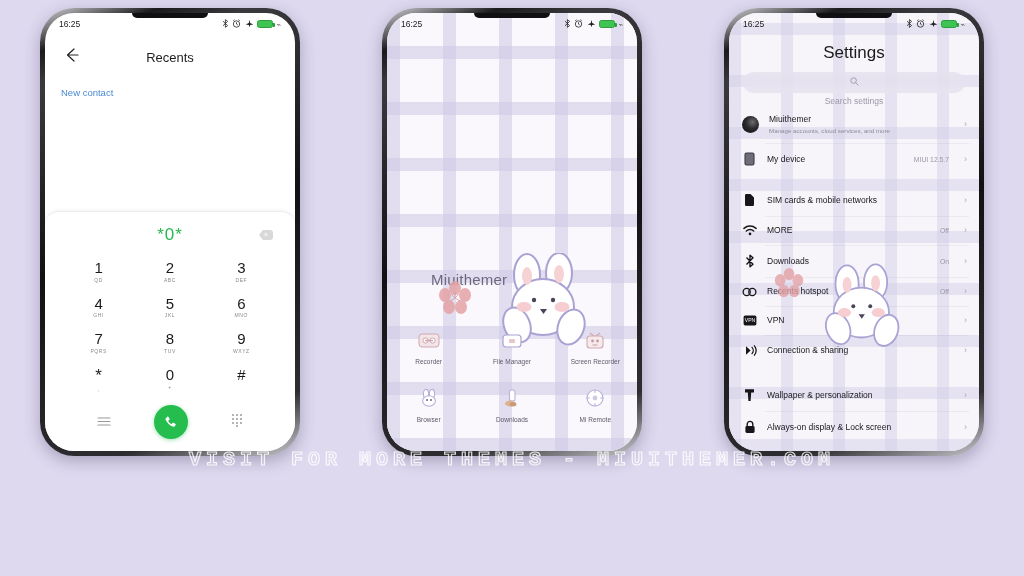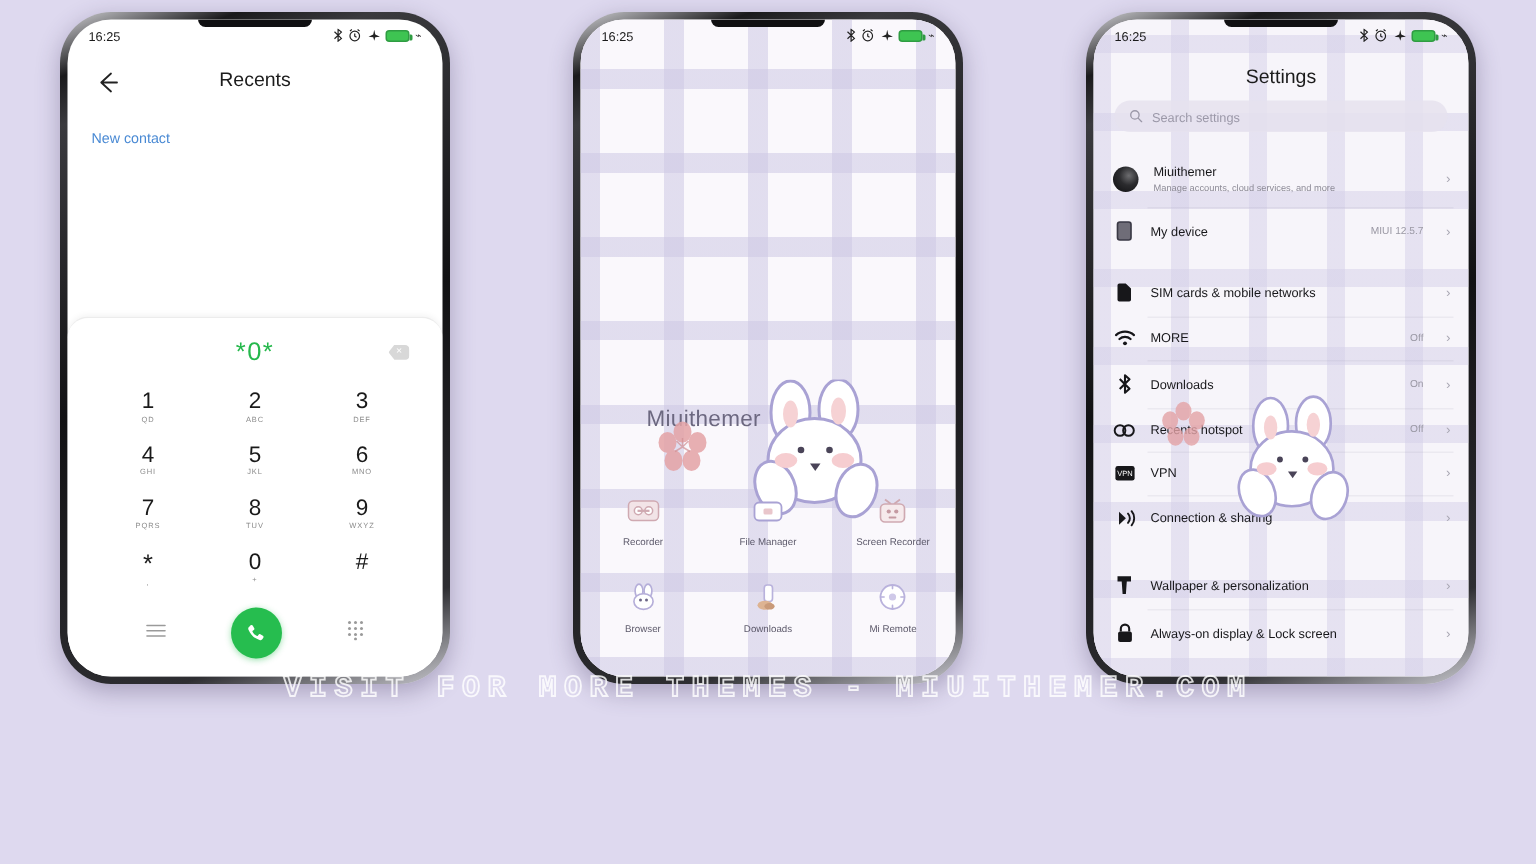--- a/index.html
+++ b/index.html
@@ -58,21 +58,21 @@
   }
   .notch {
     position:absolute; top:0; left:50%; transform:translateX(-50%);
     width:76px; height:5px; background:#101012;
     border-radius:0 0 6px 6px; z-index:40;
   }
 
   
   .p1 .screen { background:#ffffff; display:flex; flex-direction:column; }
   .recents-head {
-    display:flex; align-items:flex-start; padding:10px 16px 4px 16px; position:relative;
+    display:flex; align-items:flex-end; padding:10px 16px 4px 16px; position:relative;
   }
   .back-arrow { width:20px; height:20px; color:#222; }
   .recents-title {
     position:absolute; left:0; right:0; text-align:center;
     font-size:13px; color:#1c1c1c;
   }
   .contact-links { padding:18px 16px 0 16px; flex:0 0 auto; }
   .contact-links a {
     display:block; color:#4a8ad4; font-size:9.5px; margin-bottom:26px;
     text-decoration:none;
@@ -163,26 +163,26 @@
     background-image:
       repeating-linear-gradient(90deg,
         rgba(212,207,232,.5) 0px, rgba(212,207,232,.5) 12px,
         rgba(212,207,232,0) 12px, rgba(212,207,232,0) 52px),
       repeating-linear-gradient(0deg,
         rgba(212,207,232,.5) 0px, rgba(212,207,232,.5) 12px,
         rgba(212,207,232,0) 12px, rgba(212,207,232,0) 52px);
   }
   .settings-wrap { position:relative; z-index:5; height:100%; }
   .settings-title {
-    text-align:center; font-size:13px; color:#1b1b1b; padding:8px 0 9px 0;
+    text-align:center; font-size:17px; color:#1b1b1b; padding:8px 0 9px 0;
   }
   .search-bar {
     margin:0 14px 12px 14px; height:21px; border-radius:11px;
     background:rgba(229,226,238,.82);
-    display:flex; align-items:center; gap:6px; padding:0 10px;
+    display:flex; align-items:center; gap:6px; padding:0 10px;flex-direction:column;
   }
   .search-bar .ph { font-size:8.5px; color:#9b98a8; }
   .s-group { margin-bottom:9px; }
   .s-row {
     display:flex; align-items:center; gap:10px;
     padding:9px 12px 9px 13px;
     position:relative;
   }
   .s-row + .s-row:before {
     content:""; position:absolute; left:36px; right:10px; top:0;

